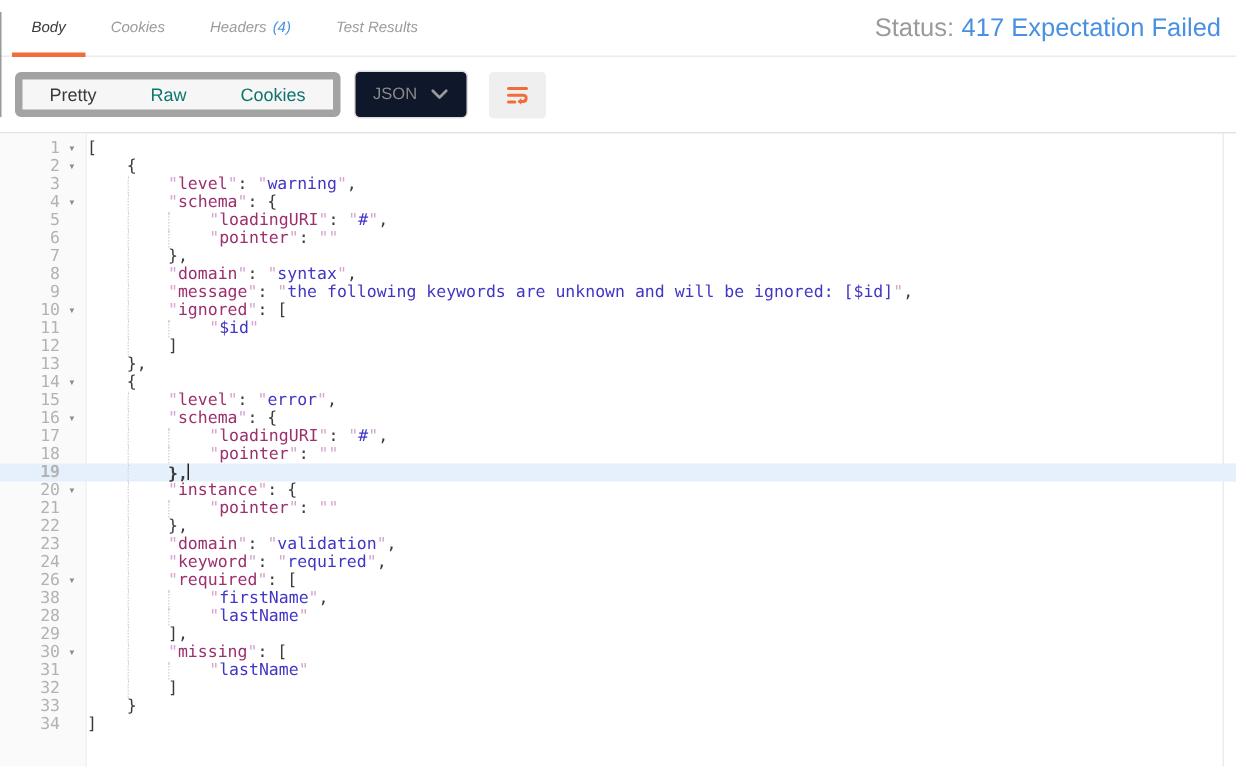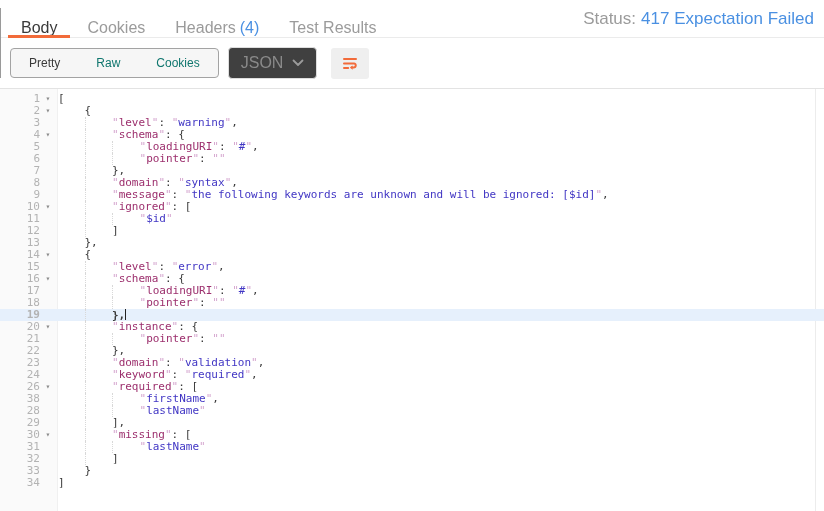--- a/index.html
+++ b/index.html
@@ -4,42 +4,42 @@
 <style>
   * { box-sizing: border-box; margin: 0; padding: 0; }
   html,body { width: 824px; height: 511px; overflow: hidden; background: #fff;
               font-family: "Liberation Sans", sans-serif; }
   .app { position: relative; width: 824px; height: 511px; background: #fff; }
 
   
   .tabbar { position: relative; height: 38px; display: flex; align-items: center;
             justify-content: space-between; border-bottom: 1px solid #ebebeb; background:#fff; }
   .tabs { display: flex; height: 100%; padding-left: 6px; }
-  .tab { display: flex; align-items: flex-end; gap: 4px; padding: 0 15px; height: 100%;
-         font-size: 16px; color: #9b9b9b; cursor: pointer; position: relative; }
+  .tab { display: flex; align-items: center; gap: 4px; padding: 0 15px; height: 100%;
+         font-size: 10px; color: #9b9b9b; cursor: pointer; position: relative; font-style: italic; }
   .tab.active { color: #3a3a3a; }
   .tab.active::after { content:""; position:absolute; left:2px; right:2px; bottom:-1px;
                        height:3px; background:#f26b3a; }
   .tab .count { color: #4a90e2; }
   .status { padding-right: 10px; font-size: 17px; }
   .status-label { color: #9b9b9b; }
   .status-value { color: #4a90e2; margin-left: 5px; cursor: pointer; }
 
   .edge-line { position:absolute; left:0; top:8px; width:1px; height:70px; background:#9a9a9a; }
 
   
   .toolbar { height: 50px; display: flex; align-items: center; padding-left: 10px; background:#fff; }
-  .seg { display: inline-flex; border: 1px solid #a3a3a3; border-radius: 4px;
+  .seg { display: inline-flex; border: 5px solid #a3a3a3; border-radius: 4px;
          background: #f6f6f6; overflow: hidden; height: 30px; }
   .seg .segitem { display:flex; align-items:center; padding: 0 18px; font-size: 12px;
                   color: #0f766e; cursor: pointer; }
   .seg .segitem.active { color: #3a3a3a; }
   .dropdown { display: inline-flex; align-items: center; gap: 9px; margin-left: 9px;
               height: 30px; padding: 15px 12px; border: 1px solid #dedede; border-radius: 4px;
-              background: #404040; font-size: 16px; color: #8a8a8a; cursor: pointer;
+              background: #0f172a; font-size: 11px; color: #8a8a8a; cursor: pointer;
               font-family: "Liberation Sans", sans-serif; }
   .wrapbtn { display: inline-flex; align-items: center; justify-content: center;
              margin-left: 14px; width: 38px; height: 31px; border: none; border-radius: 3px;
              background: #efefef; cursor: pointer; }
 
   
   .editor { position: relative; height: 423px; border-top: 1px solid #e3e3e3;
             background: #fff; font-family: "DejaVu Sans Mono", monospace;
             font-size: 11px; line-height: 12px; cursor: text; }
   .gutter-fill { position:absolute; left:0; top:0; bottom:0; width:58px;

